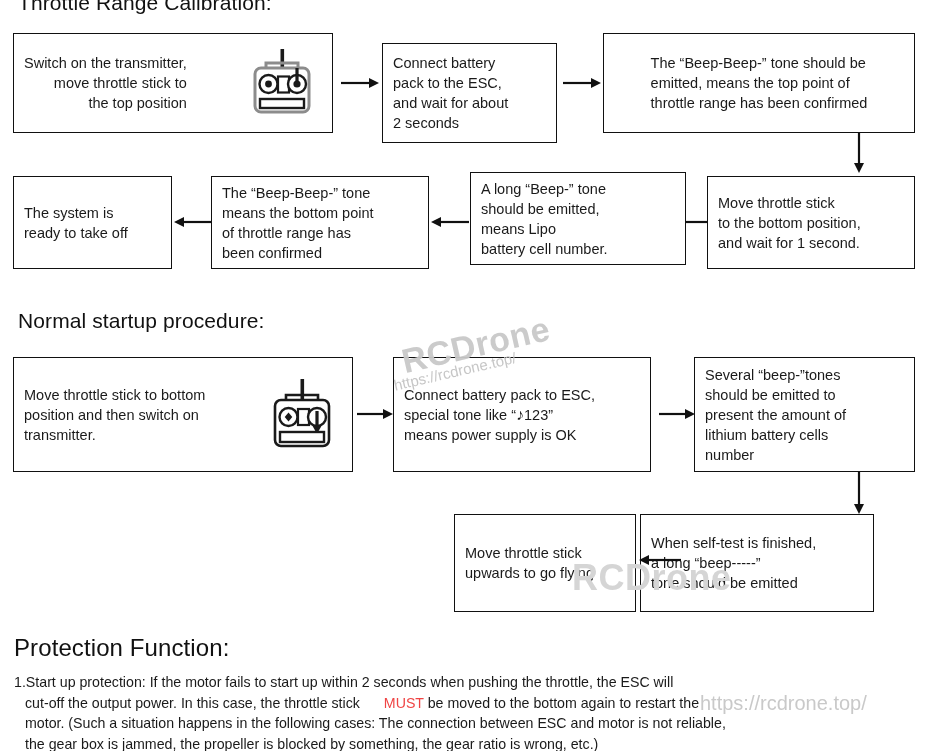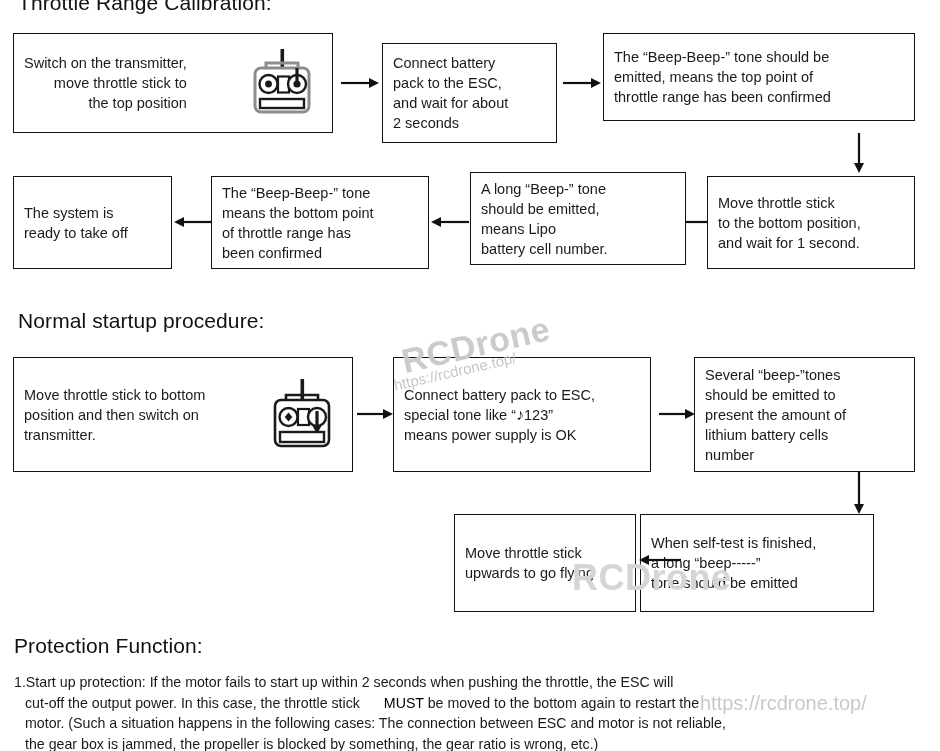--- a/index.html
+++ b/index.html
@@ -26,21 +26,21 @@
   .section-title {
     position: absolute;
     font-size: 21px;
     font-weight: 400;
     color: #111111;
     letter-spacing: 0.1px;
     white-space: nowrap;
   }
   #title-throttle { left: 18px; top: -9px; }
   #title-normal   { left: 18px; top: 309px; }
-  #title-protection { left: 14px; top: 634px; font-size: 21px; }
+  #title-protection { left: 14px; top: 634px; font-size: 24px; }
 
   
   .box {
     position: absolute;
     box-sizing: border-box;
     border: 1.6px solid #111111;
     background: #ffffff;
     display: flex;
     align-items: center;
   }
@@ -77,21 +77,21 @@
     top: 672px;
     width: 916px;
     font-size: 14.2px;
     line-height: 20.6px;
     color: #1a1a1a;
   }
   .protection-body .pline {
     white-space: nowrap;
   }
   .protection-body .pline.indent { padding-left: 11px; }
-  .hl-red { color: #000000; padding-left: 20px; }
+  .hl-red { color: #ef4444; padding-left: 20px; }
 
   
   .wm {
     position: absolute;
     pointer-events: none;
     user-select: none;
     font-family: "Liberation Sans", sans-serif;
     font-weight: 700;
     color: #c9c9c9;
     white-space: nowrap;
@@ -152,21 +152,21 @@
 2 seconds</div>
   </div>
 
   <div class="arrow" style="left:563px; top:77px;">
     <svg width="38" height="12">
         <line x1="0" y1="6" x2="28" y2="6" stroke="#111" stroke-width="2.2"></line>
         <polygon points="28,1 38,6 28,11" fill="#111"></polygon>
       </svg>
   </div>
 
-  <div class="box" id="tc3" style="left:603px; top:33px; width:312px; height:88px;">
+  <div class="box" id="tc3" style="left:603px; top:33px; width:312px; height:100px;justify-content:center;">
     <div class="txt">The “Beep-Beep-” tone should be
 emitted, means the top point of
 throttle range has been confirmed</div>
   </div>
 
   <div class="arrow" style="left:853px; top:133px;">
     <svg width="12" height="40">
         <line x1="6" y1="0" x2="6" y2="30" stroke="#111" stroke-width="2.2"></line>
         <polygon points="1,30 6,40 11,30" fill="#111"></polygon>
       </svg>

